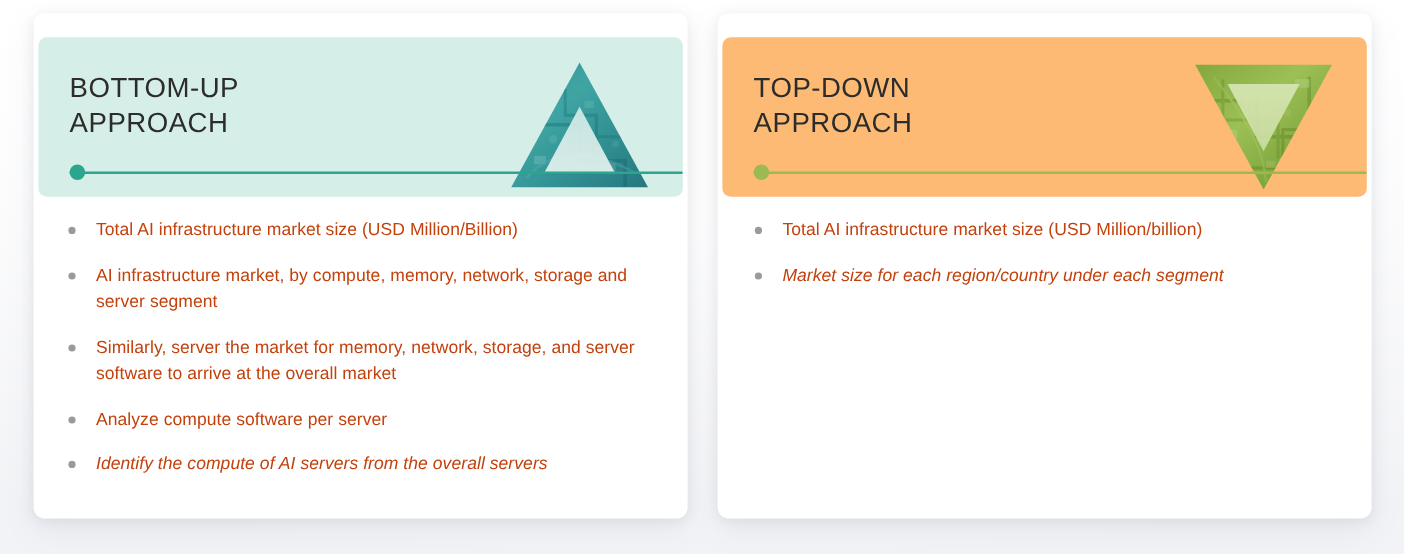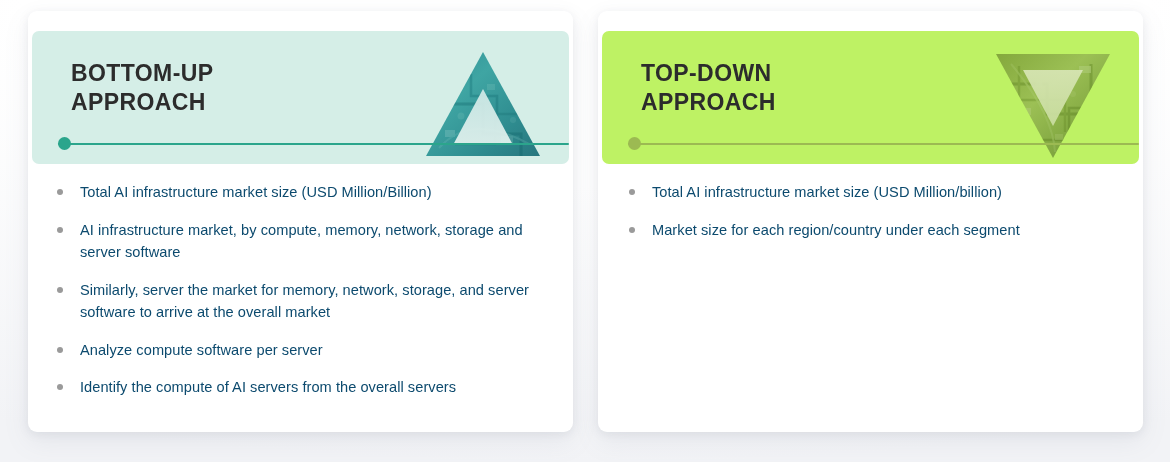--- a/index.html
+++ b/index.html
@@ -43,33 +43,32 @@
   .card-header {
     position: absolute;
     left: 4px;
     top: 20px;
     right: 4px;
     height: 133px;
     border-radius: 7px;
     overflow: hidden;
   }
   .card.left  .card-header { background: #d5eee7; }
-  .card.right .card-header { background: #bef264; }
+  .card.right .card-header { background: #fdba74; }
 
   .title {
     position: absolute;
     left: 26px;
     top: 28px;
     font-size: 23px;
     line-height: 29px;
     letter-spacing: 0.4px;
     color: #2c2c2c;
-    font-weight: 700;
+    font-weight: 400;
     white-space: pre-line;
-    margin-left: 13px;
   }
 
   .rule {
     position: absolute;
     left: 26px;
     right: 0;
     bottom: 19px;
     height: 2px;
     border-radius: 1px;
   }
@@ -104,25 +103,25 @@
     padding: 0 22px 0 0;
     list-style: none;
     margin: 0;
   }
   .bullet {
     position: relative;
     padding-left: 52px;
     margin: 0 0 15px 0;
     font-size: 14.6px;
     line-height: 22.5px;
-    color: #0c4a6e;
+    color: #c2410c;
     letter-spacing: 0.05px;
   }
   .card.right .bullet { padding-left: 54px; }
-  .bullet:last-child { margin-bottom: 0; }
+  .bullet:last-child { margin-bottom: 0; font-style: italic; }
   .bullet::before {
     content: "";
     position: absolute;
     left: 29px;
     top: 8px;
     width: 6px;
     height: 6px;
     border-radius: 50%;
     background: #9a9a9a;
   }
@@ -172,21 +171,21 @@
           <polygon points="58,45 88,101 28,101" fill="url(#teal-inner)" opacity="0.93"></polygon>
         </svg>
       </div>
 
       <div class="rule"></div>
       <div class="rule-dot"></div>
     </div>
 
     <ul class="bullets">
       <li class="bullet">Total AI infrastructure market size (USD Million/Billion)</li>
-      <li class="bullet">AI infrastructure market, by compute, memory, network, storage and server software</li>
+      <li class="bullet">AI infrastructure market, by compute, memory, network, storage and server segment</li>
       <li class="bullet">Similarly, server the market for memory, network, storage, and server software to arrive at the overall market</li>
       <li class="bullet">Analyze compute software per server</li>
       <li class="bullet">Identify the compute of AI servers from the overall servers</li>
     </ul>
   </section>
 
   <section class="card right">
     <div class="card-header">
       <div class="title">TOP-DOWN
 APPROACH</div>

